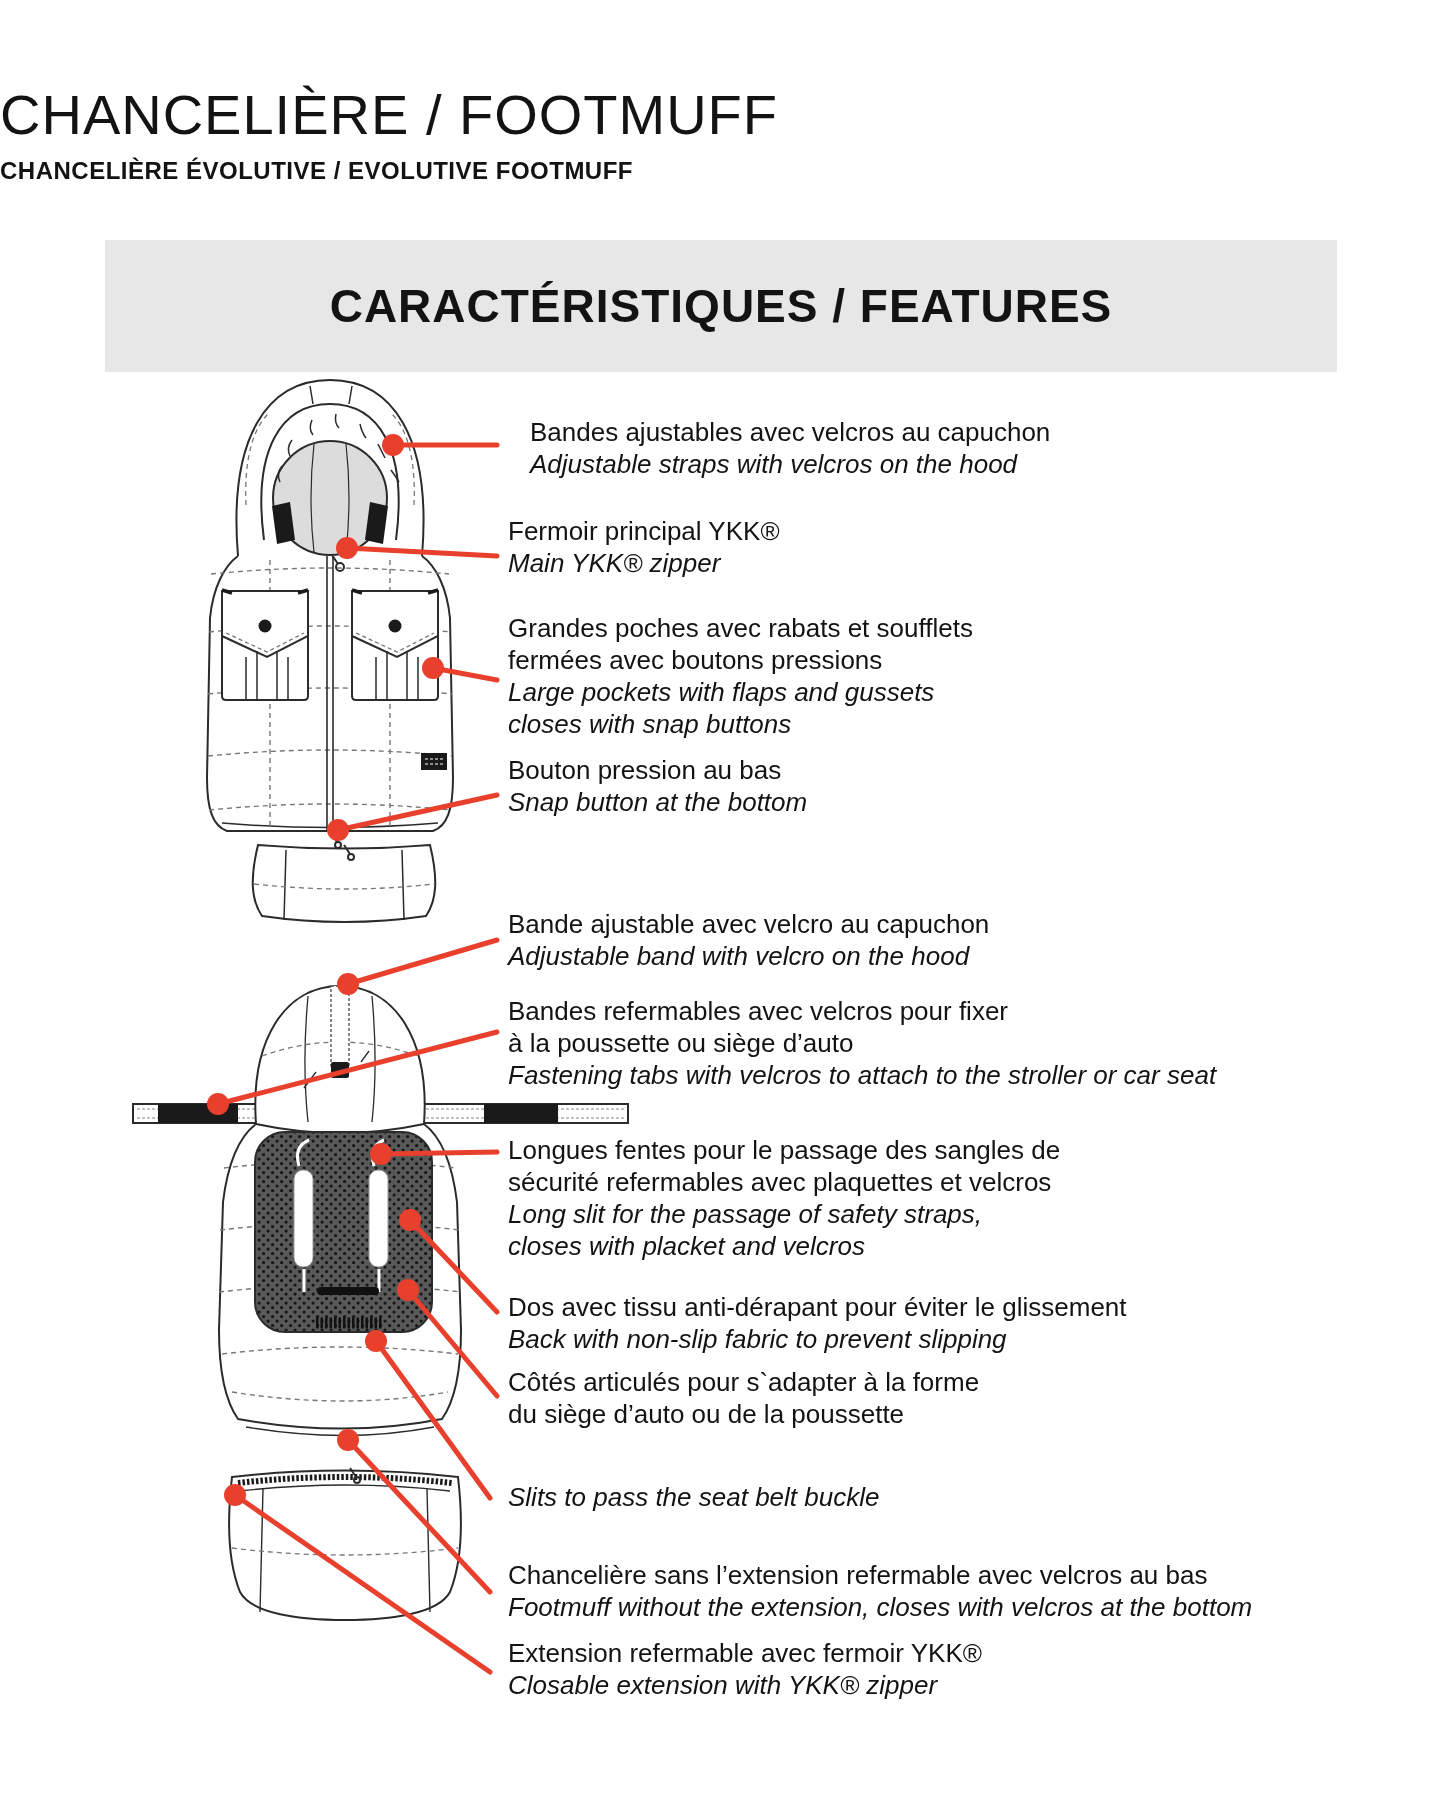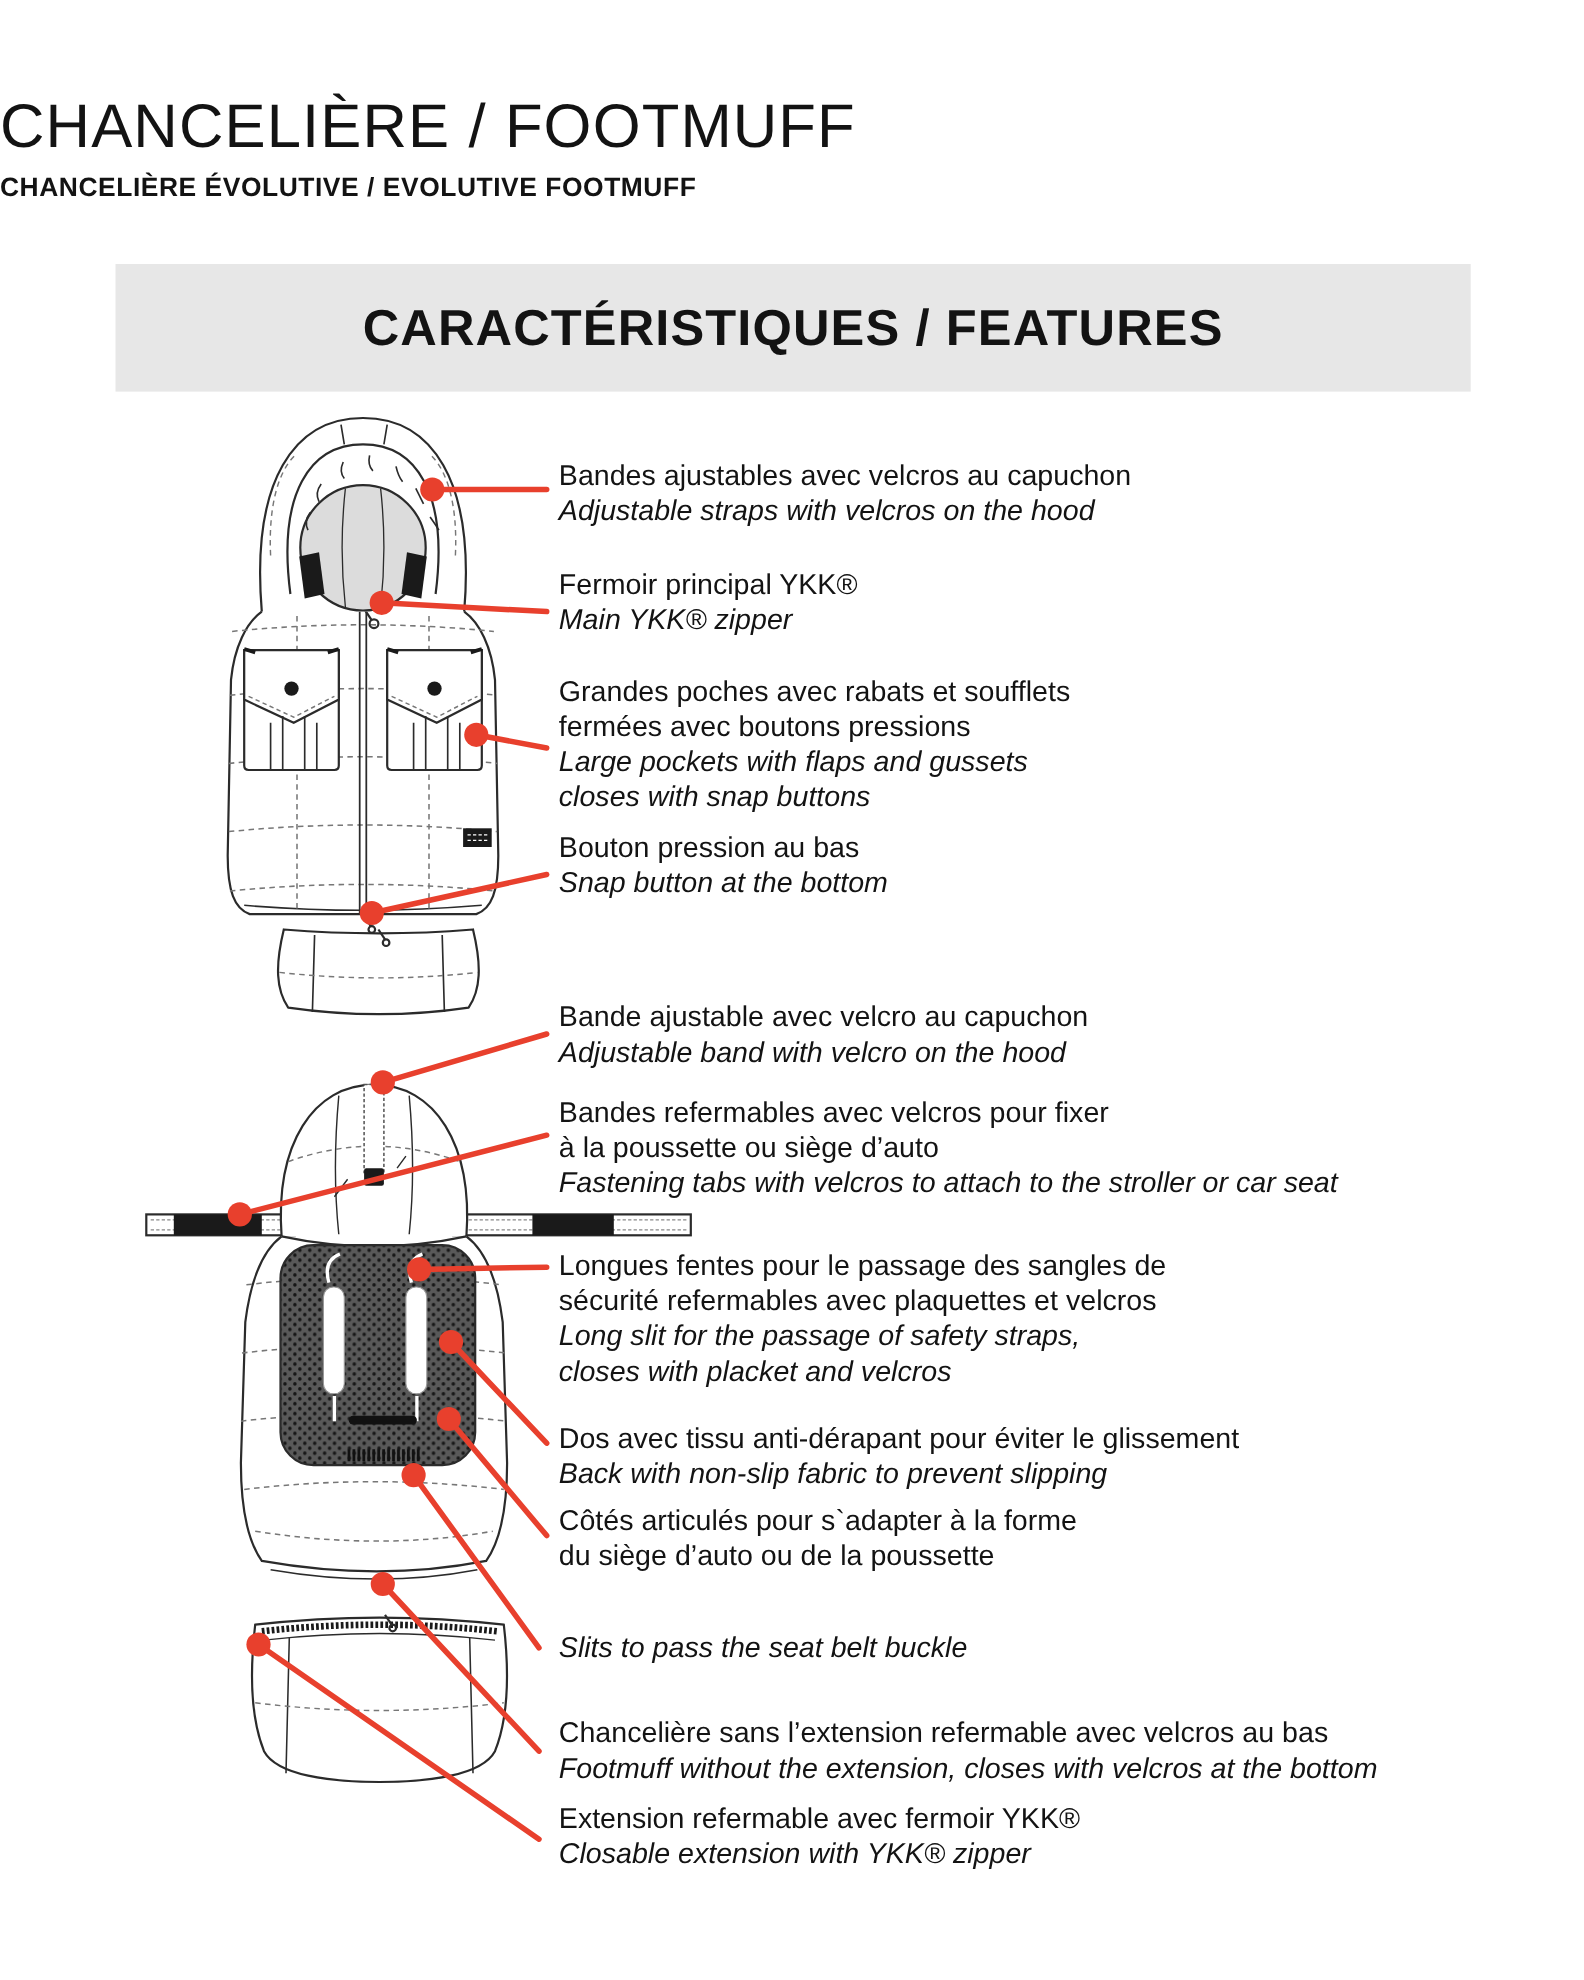--- a/index.html
+++ b/index.html
@@ -9,31 +9,31 @@
   }
   .page-title{
     position:absolute;top:82px;left:0;width:1167px;
     font-size:56px;font-weight:400;letter-spacing:1px;color:#131313;
   }
   .page-subtitle{
     position:absolute;top:157px;left:0;width:1440px;text-align:left;
     font-size:24px;font-weight:700;letter-spacing:0.5px;color:#131313;
   }
   .banner{
-    position:absolute;left:105px;top:240px;width:1232px;height:116px;
+    position:absolute;left:105px;top:240px;width:1232px;height:132px;
     background:#E7E7E7;display:flex;align-items:center;justify-content:center;
   }
   .banner .banner-text{
     font-size:46px;font-weight:700;letter-spacing:1px;color:#131313;
   }
   svg.diagram{position:absolute;left:0;top:0;width:1440px;height:1800px;}
   .callout{position:absolute;left:508px;font-size:26px;line-height:32px;color:#131313;}
   .callout .fr{font-style:normal;}
   .callout .en{font-style:italic;}
-  .c1{top:416px;} .c2{top:515px;} .c3{top:612px;} .c4{top:754px;}
+  .c1{top:416px;margin-left:22px;} .c2{top:515px;} .c3{top:612px;} .c4{top:754px;}
   .c5{top:908px;} .c6{top:995px;} .c7{top:1134px;} .c8{top:1291px;}
   .c9{top:1366px;} .c10{top:1481px;} .c11{top:1559px;} .c12{top:1637px;}
 </style>
 </head>
 <body>
 
 <div class="page-title">CHANCELIÈRE / FOOTMUFF</div>
 <div class="page-subtitle">CHANCELIÈRE ÉVOLUTIVE / EVOLUTIVE FOOTMUFF</div>
 <div class="banner">
   <div class="banner-text">CARACTÉRISTIQUES / FEATURES</div>

